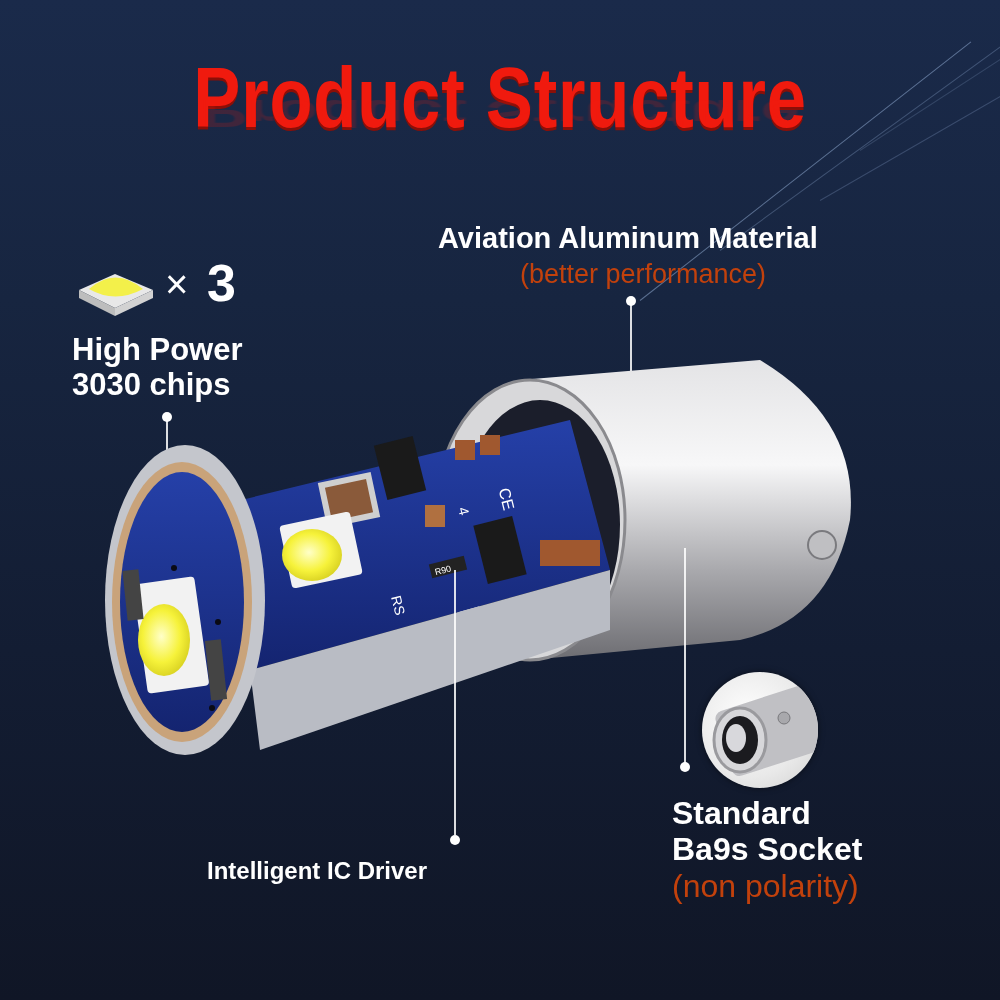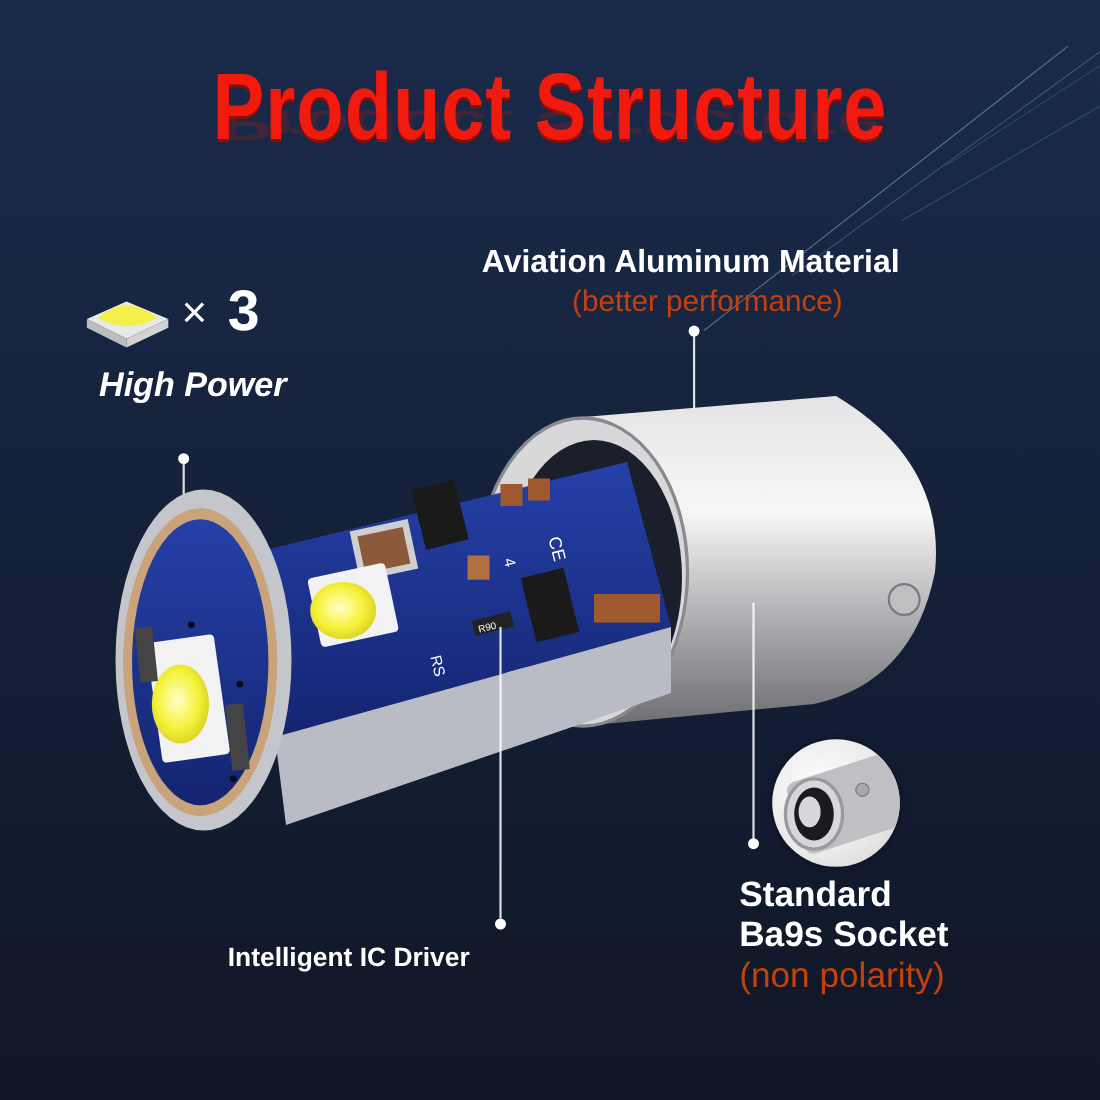--- a/index.html
+++ b/index.html
@@ -47,22 +47,23 @@
 <div class="title-reflect">Product Structure</div>
 
 <svg class="chip-icon" width="80" height="60" viewBox="0 0 80 60">
   <polygon points="4,30 40,14 78,30 40,48" fill="#e8e8e8"></polygon>
   <polygon points="4,30 40,48 40,56 4,38" fill="#bdbdbd"></polygon>
   <polygon points="78,30 40,48 40,56 78,38" fill="#d2d2d2"></polygon>
   <path d="M14,29 Q40,6 68,29 Q40,44 14,29 Z" fill="#f3f04a"></path>
 </svg>
 <div class="times">×</div>
 <div class="three">3</div>
-<div class="label" style="left:90px; top:333px; font-size:31px;font-style:italic;">
+<div class="label" style="left:72px; top:333px; font-size:31px;">
   <div>High Power</div>
+  <div>3030 chips</div>
 </div>
 <div class="dot" style="left:162px; top:412px;"></div>
 <div class="vline" style="left:166px; top:420px; height:230px;"></div>
 
 <div class="label" style="left:438px; top:222px; font-size:29px;text-align:right;">Aviation Aluminum Material</div>
 <div class="sub" style="left:520px; top:259px; font-size:27px;">(better performance)</div>
 <div class="dot" style="left:626px; top:296px;"></div>
 <div class="vline" style="left:630px; top:304px; height:210px;"></div>
 
 <svg class="bulb" width="760" height="440" viewBox="0 0 760 440">

